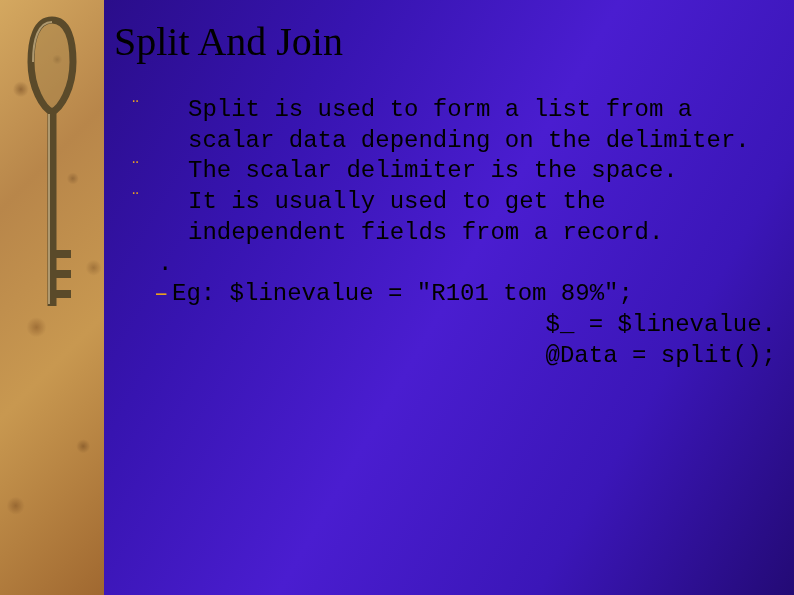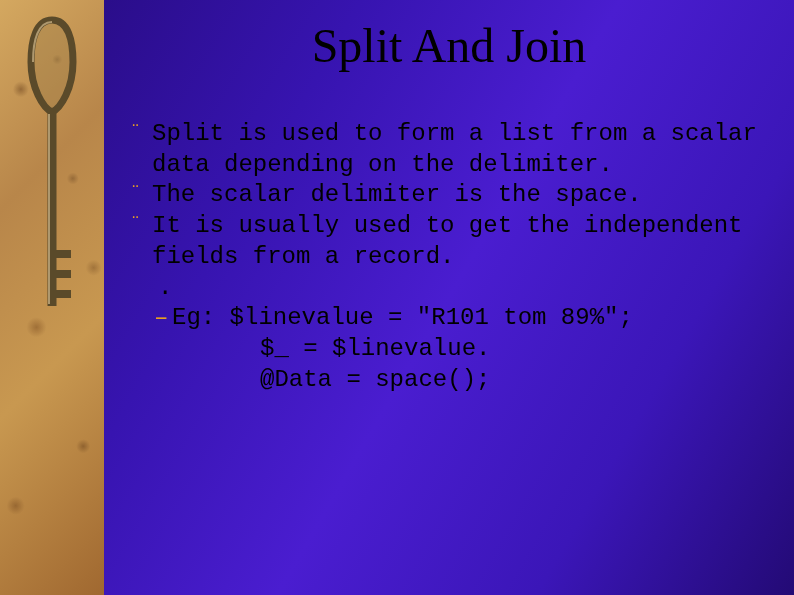--- a/index.html
+++ b/index.html
@@ -39,25 +39,25 @@
   }
   .main {
     flex: 1;
     height: 595px;
     background: linear-gradient(120deg, #2a0d8a 0%, #3714b0 25%, #4a1dd0 50%, #3b16b8 75%, #230a75 100%);
     position: relative;
     color: #000;
     padding: 18px 10px 0 10px;
   }
   .title {
-    text-align: center;
-    font-size: 48px;
+    text-align: left;
+    font-size: 40px;
     font-weight: normal;
     color: #000;
-    margin-bottom: 46px;
+    margin-bottom: 30px;
     font-family: 'Times New Roman', Times, serif;
   }
   .content {
     padding-left: 16px;
     padding-right: 8px;
   }
   .bullet-row {
     display: flex;
     align-items: flex-start;
     color: #000;
@@ -65,32 +65,32 @@
     font-size: 24px;
     line-height: 1.28;
   }
   .bullet-mark {
     width: 22px;
     flex-shrink: 0;
     color: #e8a020;
     font-size: 18px;
     line-height: 1.5;
   }
-  .bullet-text { flex: 1; }
+  .bullet-text { flex: 1; margin-left: 36px; }
   .sub {
     padding-left: 22px;
     font-family: "Courier New", Courier, monospace;
     font-size: 24px;
     line-height: 1.28;
     color: #000;
   }
   .sub .dot { padding-left: 6px; }
   .eg-row { display:flex; }
   .eg-dash { color:#e8a020; width:20px; flex-shrink:0; padding-left:2px;}
-  .code-indent { padding-left: 108px; }
+  .code-indent { padding-left: 108px; text-align: right; }
 </style>
 </head>
 <body>
 
 <div class="sidebar">
   <svg class="key" width="58" height="340" viewBox="0 0 58 340">
     <g fill="none" stroke="#5a4a2a" stroke-width="7">
       <path d="M29 14 C 13 14, 8 34, 8 56 C 8 82, 20 102, 29 106 C 38 102, 50 82, 50 56 C 50 34, 45 14, 29 14 Z" fill="rgba(150,120,70,0.35)"></path>
       <line x1="29" y1="106" x2="29" y2="300" stroke-width="9" stroke="#5a4a2a"></line>
       <line x1="29" y1="248" x2="48" y2="248" stroke-width="8"></line>
@@ -124,17 +124,17 @@
       <span class="bullet-text"> It is usually used to get the independent fields from a record.</span>
     </div>
 
     <div class="sub">
       <div class="dot">.</div>
       <div class="eg-row">
         <span class="eg-dash">–</span>
         <span><span>Eg: </span><span>$linevalue = "R101 tom 89%";</span></span>
       </div>
       <div class="code-indent">$_ = $linevalue.</div>
-      <div class="code-indent">@Data = space();</div>
+      <div class="code-indent">@Data = split();</div>
     </div>
 
   </div>
 </div>
 
 </body></html>

